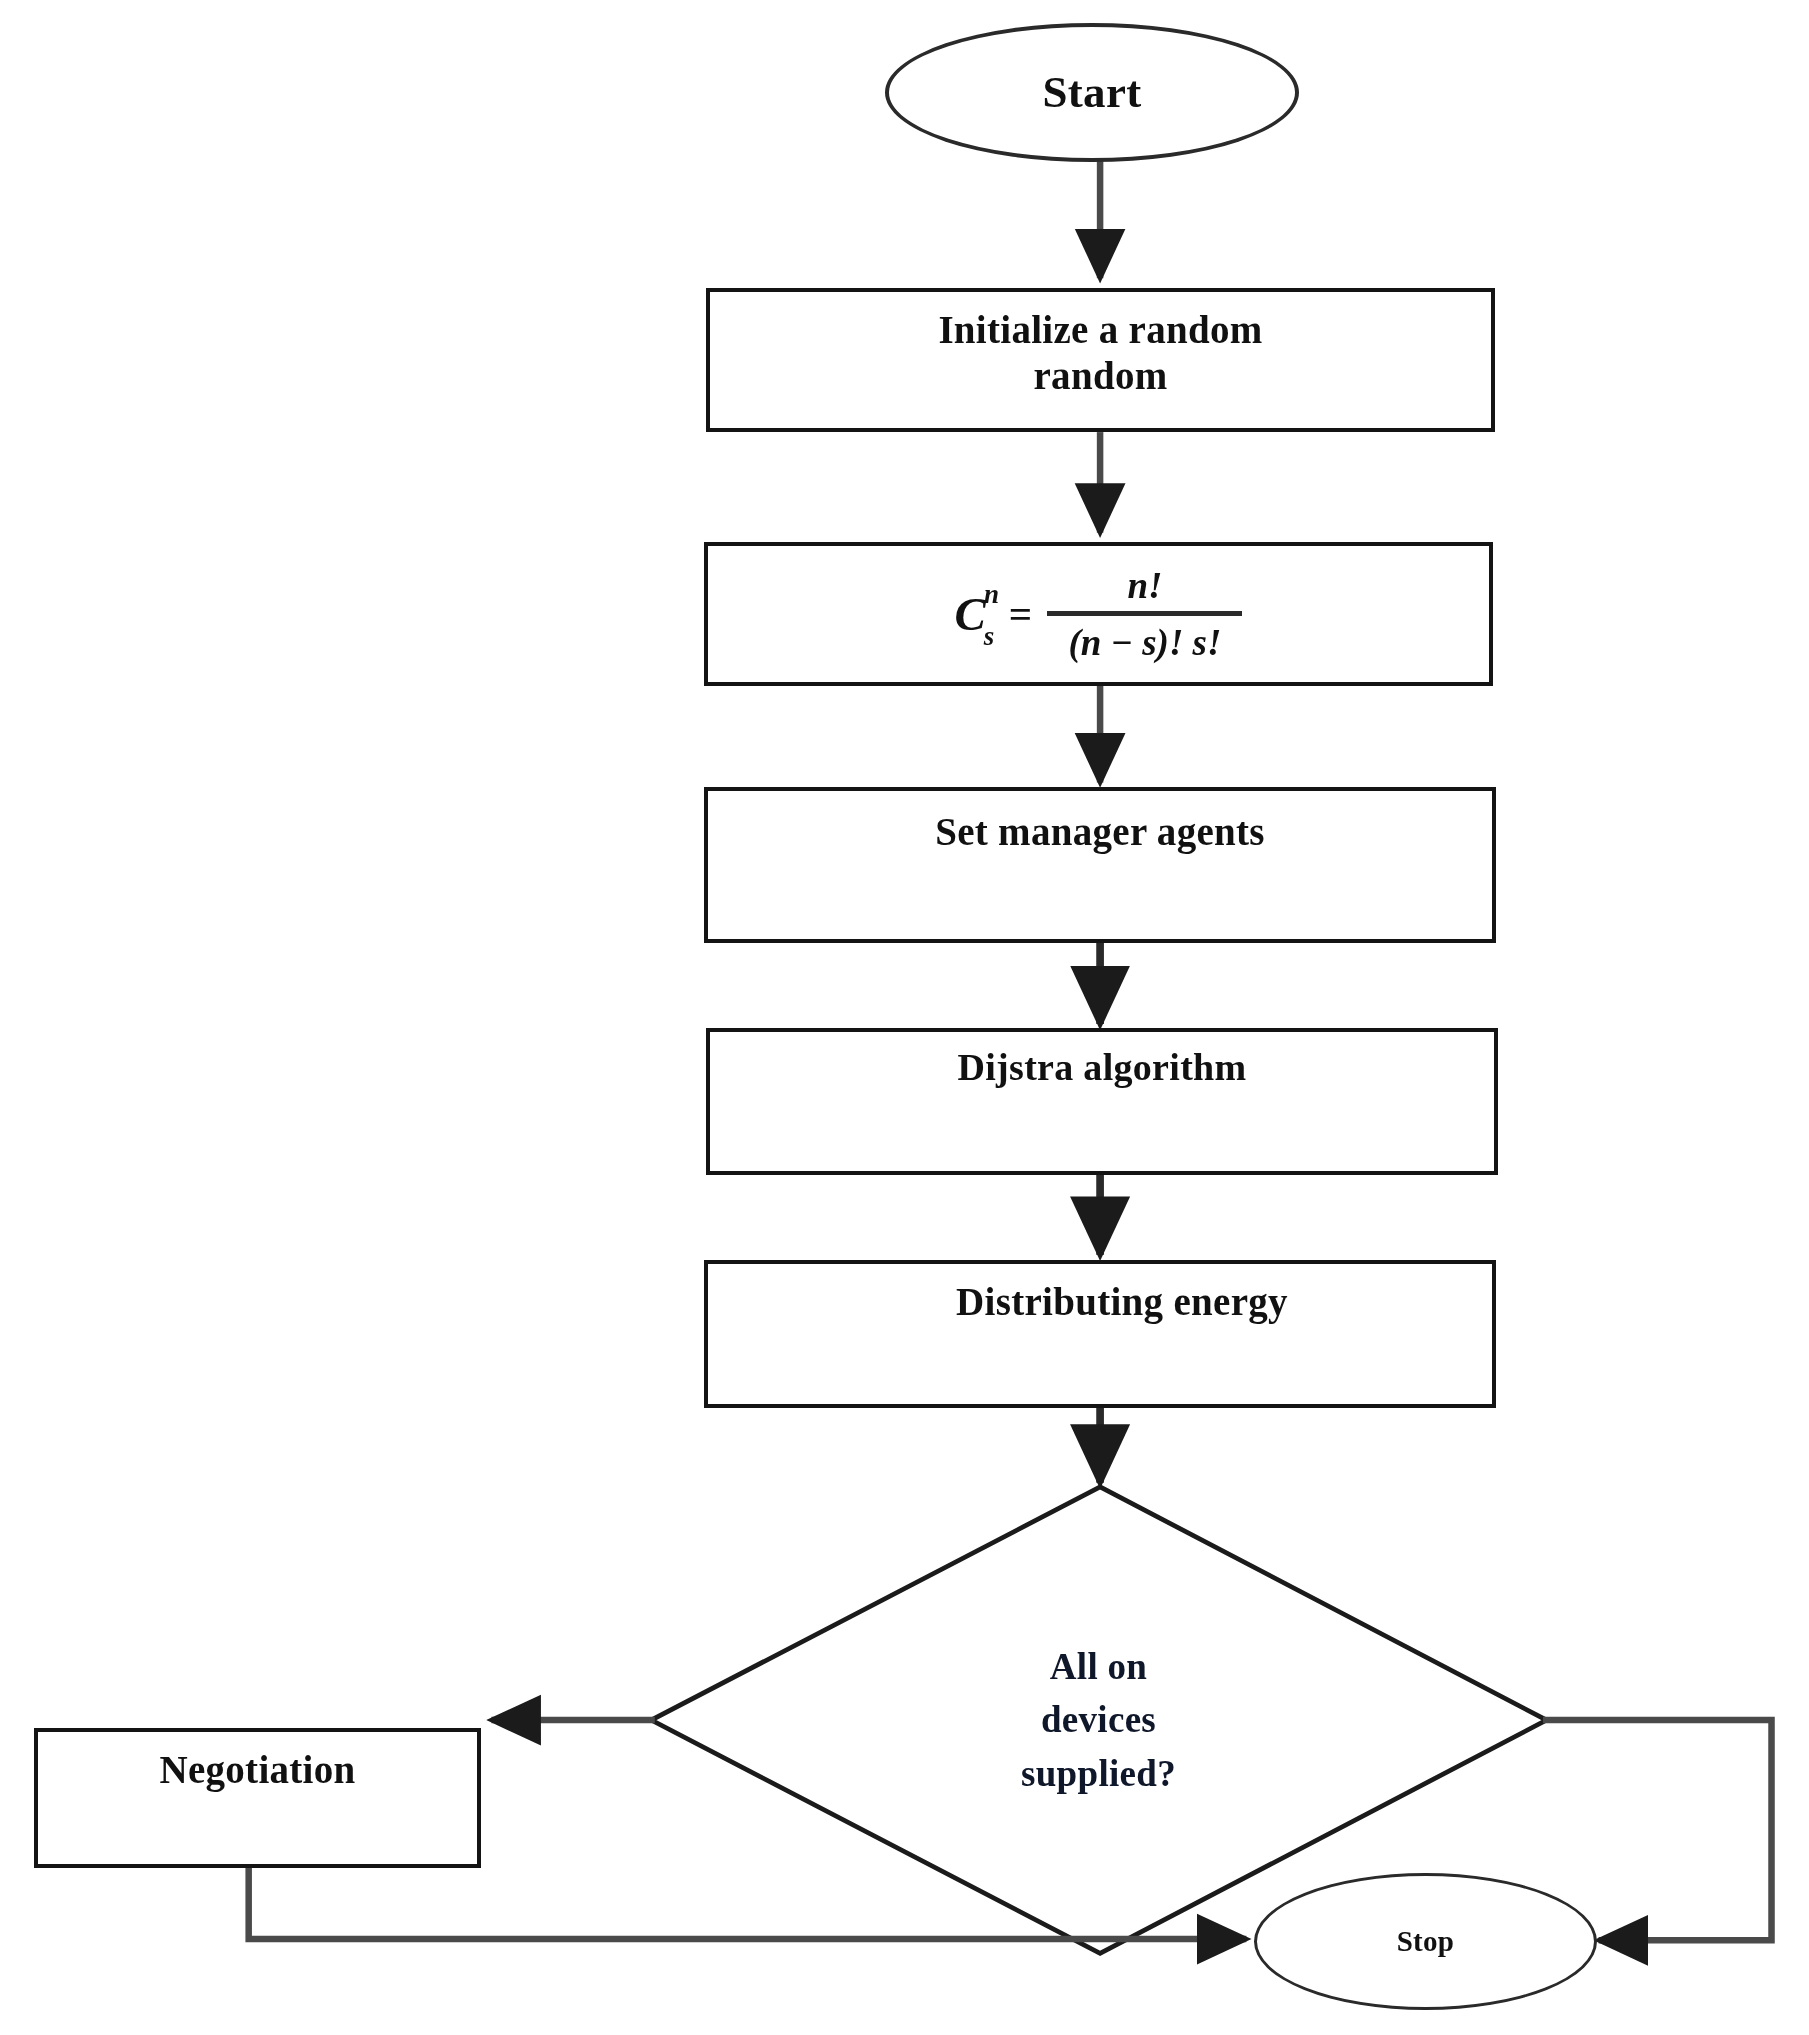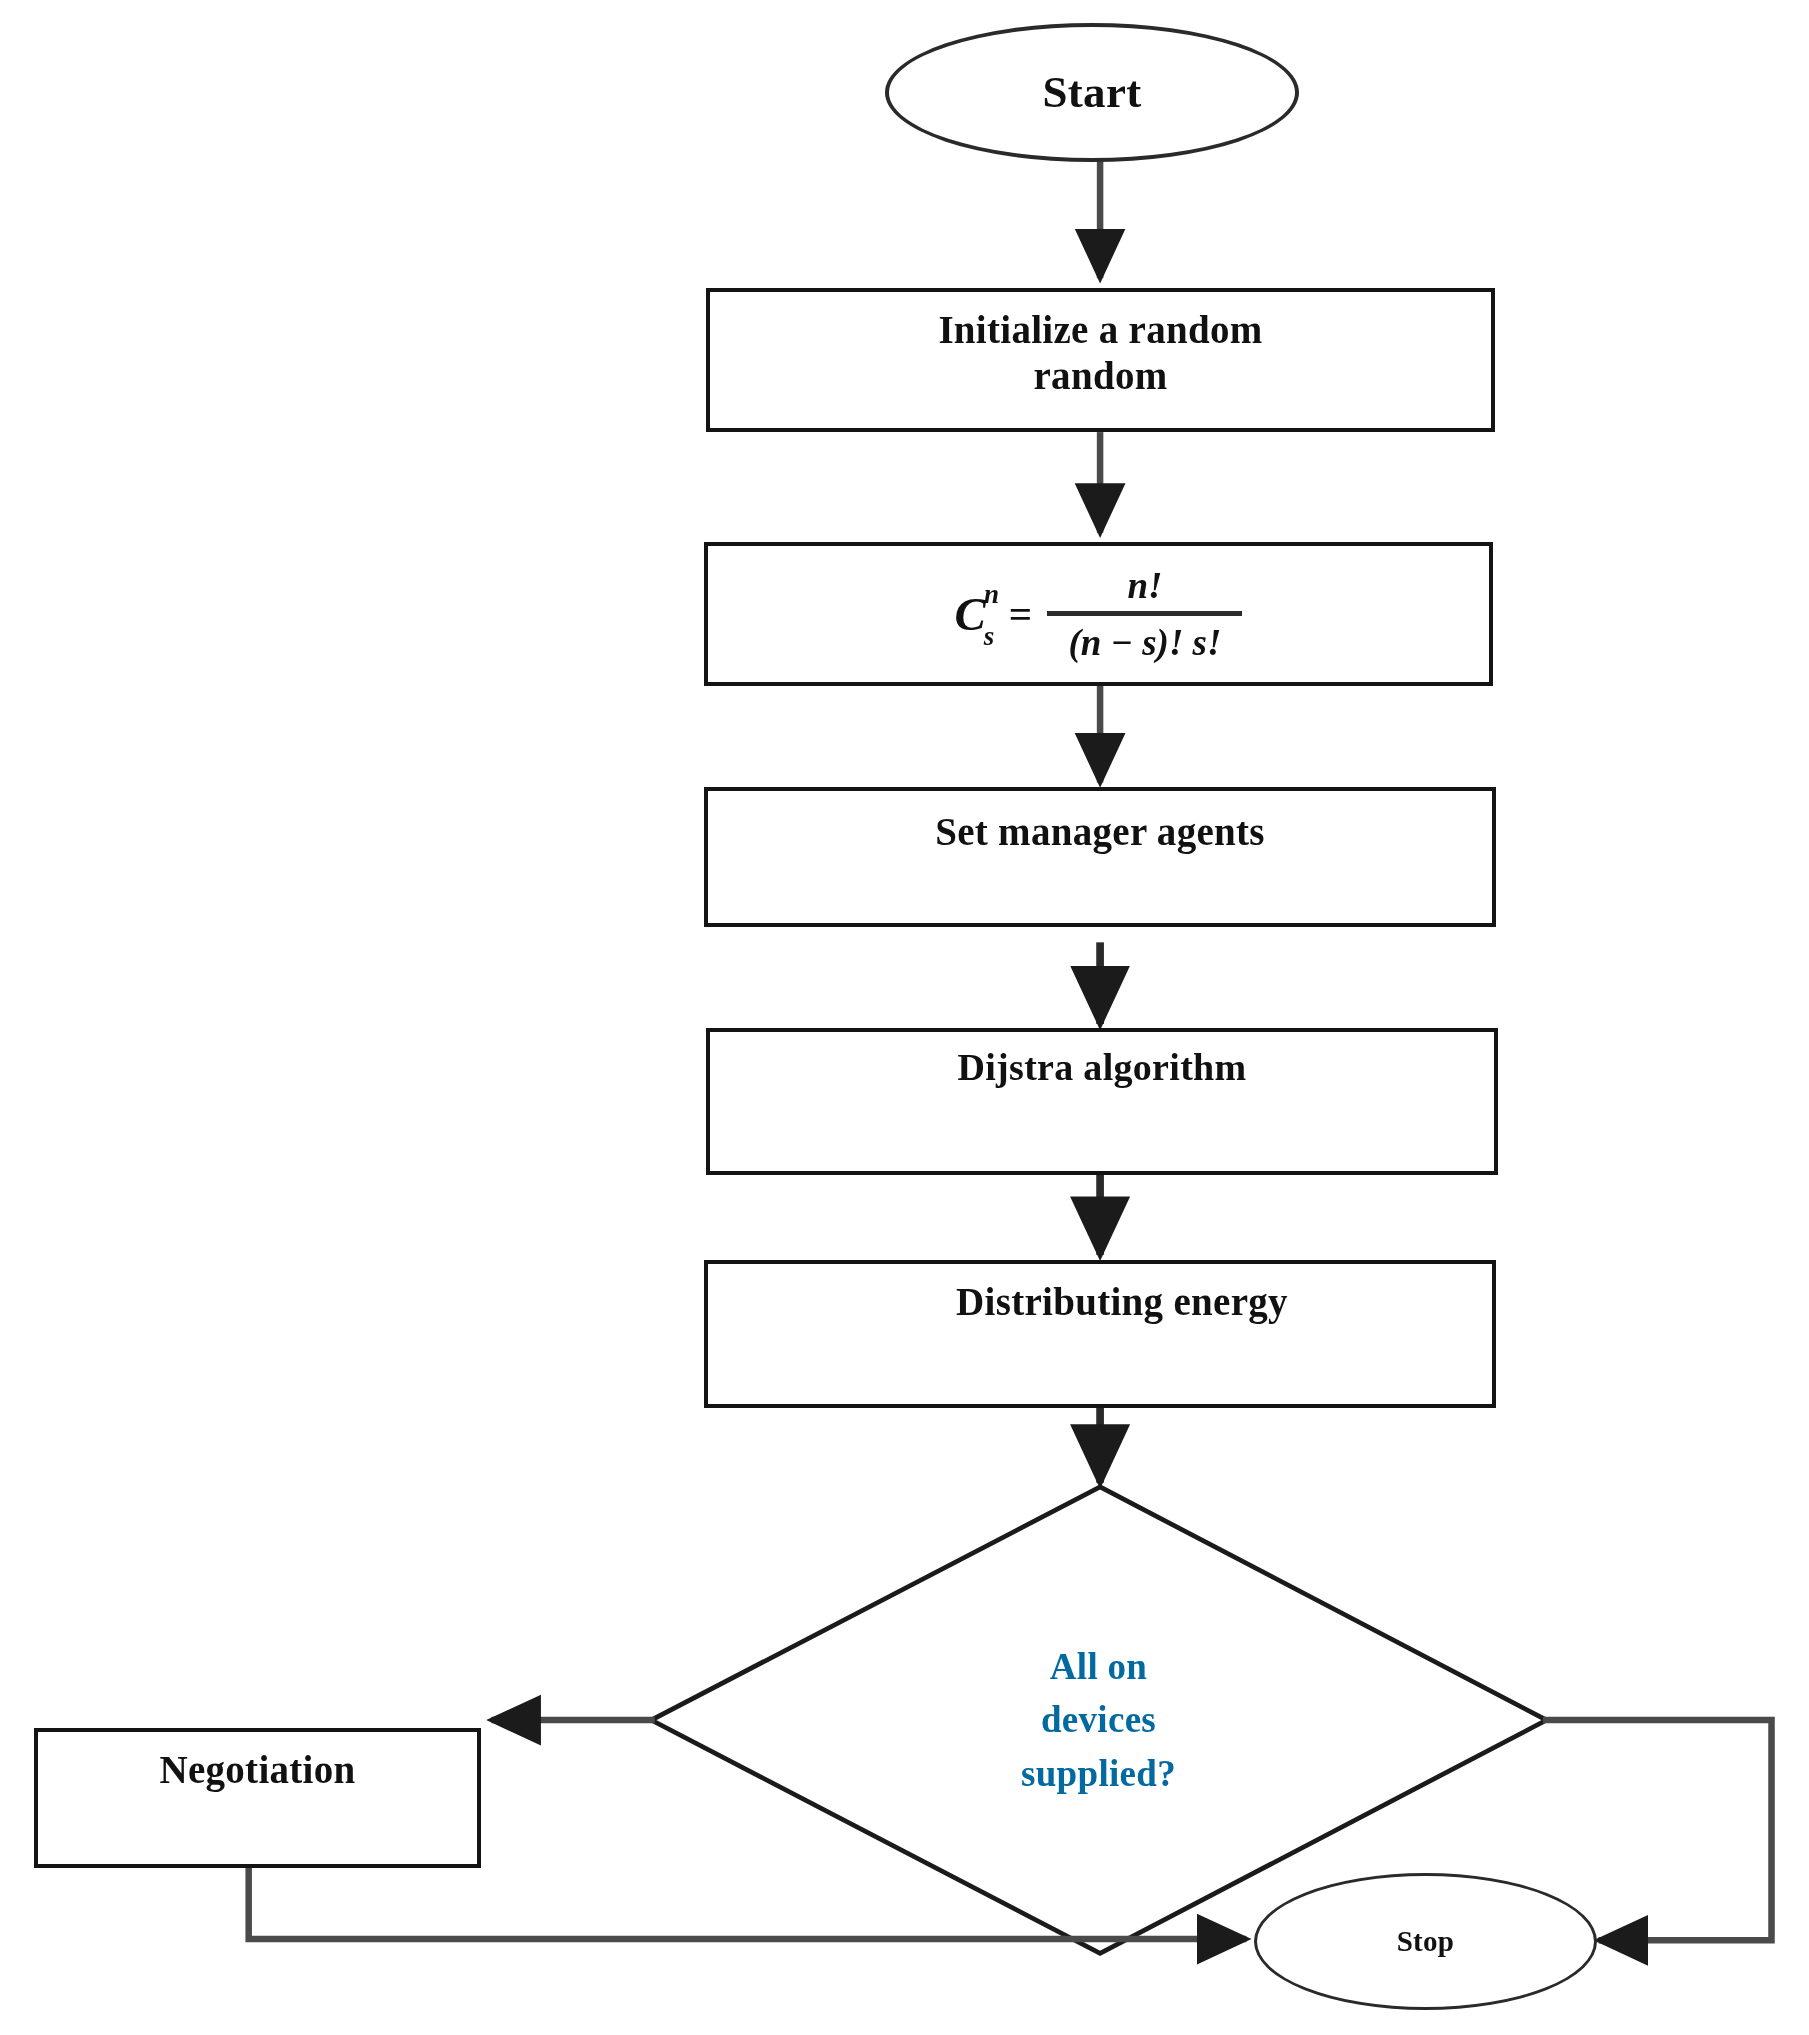--- a/index.html
+++ b/index.html
@@ -63,21 +63,21 @@
   .decision {
     position: absolute;
     display: flex;
     align-items: center;
     justify-content: center;
   }
   .decision .dtxt {
     position: relative;
     z-index: 2;
     font-weight: bold;
-    color: #0369a1;
+    color: #0f172a;
     text-align: center;
     line-height: 1.45;
     letter-spacing: 0.3px;
   }
 
   
   .formula {
     font-family: "Liberation Serif", "DejaVu Serif", serif;
     font-style: italic;
     font-weight: bold;
@@ -175,21 +175,21 @@
       </span>
       <span class="fx-eq">=</span>
       <span class="fx-frac">
         <span class="fx-num">n!</span>
         <span class="fx-bar"></span>
         <span class="fx-den">(n − s)! s!</span>
       </span>
     </div>
   </div>
 
-  <div class="node proc" style="left:704px; top:787px; width:792px; height:140px; padding-top:18px;">
+  <div class="node proc" style="left:704px; top:787px; width:792px; height:156px; padding-top:18px;">
     <div class="txt" style="font-size:39px;">Set manager agents</div>
   </div>
 
   <div class="node proc" style="left:706px; top:1028px; width:792px; height:147px; padding-top:13px;">
     <div class="txt" style="font-size:38px;">
       <div>Dijstra algorithm</div>
     </div>
   </div>
 
   <div class="node proc" style="left:704px; top:1260px; width:792px; height:148px; padding-top:15.4px;padding-left:44px;">

